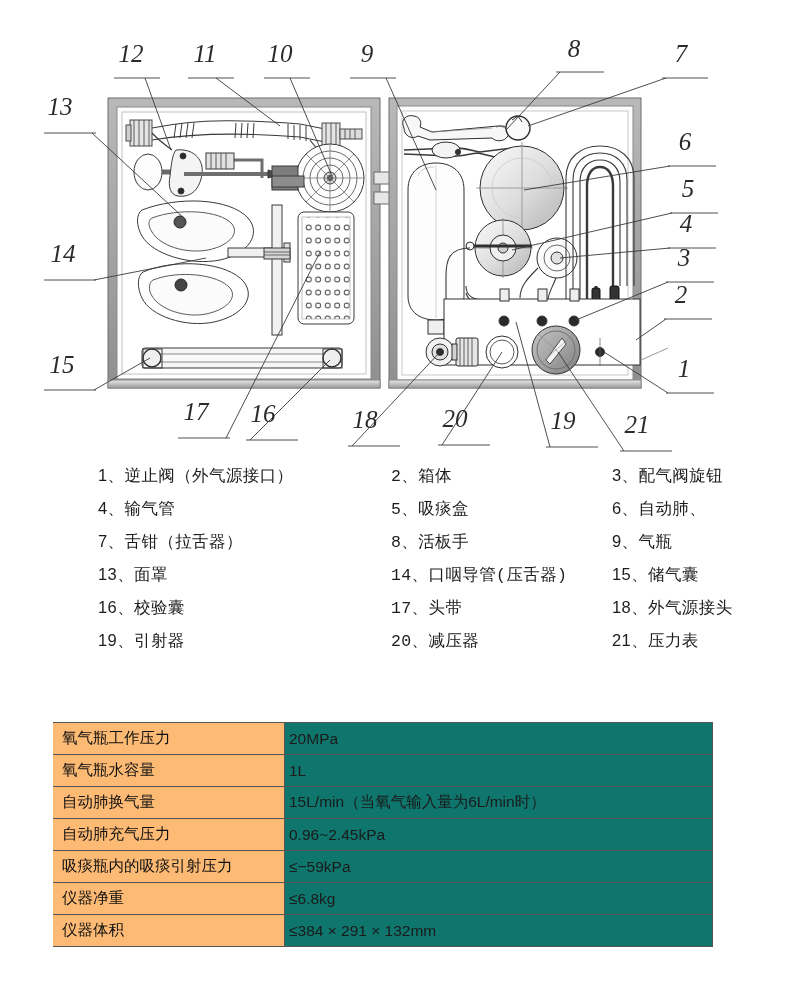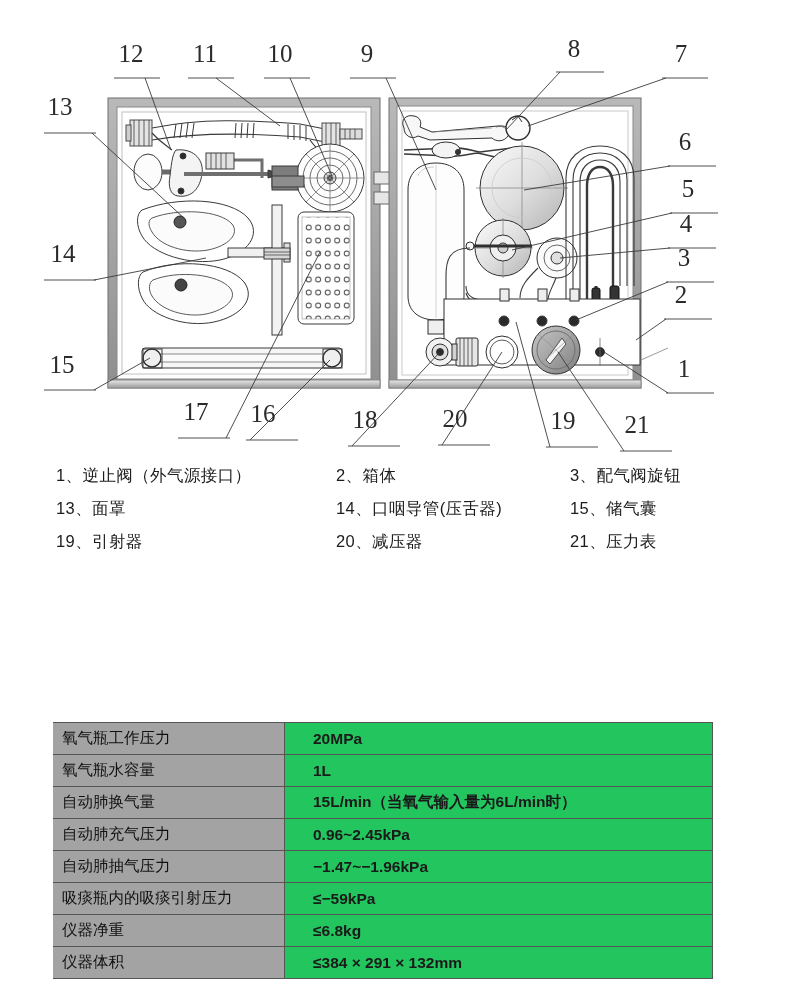--- a/index.html
+++ b/index.html
@@ -5,73 +5,72 @@
   html,body{margin:0;padding:0;}
   body{
     width:790px;height:996px;
     background:#ffffff;
     font-family:"Liberation Sans","DejaVu Sans",sans-serif;
     color:#1a1a1a;
     overflow:hidden;
     position:relative;
   }
   
-  #diagram-area{position:absolute;left:0;top:0;width:754px;height:455px;}
+  #diagram-area{position:absolute;left:0;top:0;width:754px;height:455px;font-style:italic;}
   #diagram-svg{display:block;}
   .callout-num{
     font-family:"Liberation Serif","DejaVu Serif",serif;
     font-size:25px;fill:#2b2b2b;
   }
   
   #legend{
     position:absolute;left:0;top:465px;width:790px;height:235px;
   }
   .legend-row{
-    position:relative;height:33px;
+    position:relative;height:33px;margin-left:42px;
   }
   .legend-cell{
     position:absolute;top:0;
     font-size:16.5px;
     letter-spacing:.4px;
     color:#1c1c1c;
     white-space:nowrap;
   }
   .legend-cell.c0{left:56px;}
-  .legend-cell.c1{left:336px;}
+  .legend-cell.c1{left:349px;font-family:Liberation Mono, monospace;}
   .legend-cell.c2{left:570px;}
   
   #spec-table{
     position:absolute;left:53px;top:722px;
     width:660px;
     border-collapse:collapse;
     table-layout:fixed;
   }
   #spec-table td{
     height:31px;
     font-size:15.5px;
     padding:0 0 0 9px;
     border-top:1px solid #555;
     border-bottom:1px solid #555;
     vertical-align:middle;
     white-space:nowrap;
   }
   #spec-table td.k{
     width:222px;
-    background:#a3a3a3;
+    background:#fdba74;
     color:#111;
     border-left:none;
     border-right:none;
   }
   #spec-table td.v{
-    background:#22c55e;
+    background:#0f766e;
     color:#1a1a1a;
     border-left:1px solid #555;
     border-right:1px solid #555;
-    padding-left:28px;
-    font-weight:bold;
+    padding-left:4px;
   }
 </style>
 </head>
 <body>
 
 <div id="diagram-area">
   <svg id="diagram-svg" width="790" height="455" viewBox="0 0 790 455">
     <defs>
       <linearGradient id="gFrame" x1="0" y1="0" x2="0" y2="1">
         <stop offset="0%" stop-color="#b9b9b9"></stop>
@@ -393,25 +392,40 @@
   </svg>
 </div>
 
 <div id="legend">
   <div class="legend-row">
     <span class="legend-cell c0">1、逆止阀（外气源接口）</span>
     <span class="legend-cell c1">2、箱体</span>
     <span class="legend-cell c2">3、配气阀旋钮</span>
   </div>
   <div class="legend-row">
+    <span class="legend-cell c0">4、输气管</span>
+    <span class="legend-cell c1">5、吸痰盒</span>
+    <span class="legend-cell c2">6、自动肺、</span>
+  </div>
+  <div class="legend-row">
+    <span class="legend-cell c0">7、舌钳（拉舌器）</span>
+    <span class="legend-cell c1">8、活板手</span>
+    <span class="legend-cell c2">9、气瓶</span>
+  </div>
+  <div class="legend-row">
     <span class="legend-cell c0">13、面罩</span>
     <span class="legend-cell c1">14、口咽导管(压舌器)</span>
     <span class="legend-cell c2">15、储气囊</span>
   </div>
   <div class="legend-row">
+    <span class="legend-cell c0">16、校验囊</span>
+    <span class="legend-cell c1">17、头带</span>
+    <span class="legend-cell c2">18、外气源接头</span>
+  </div>
+  <div class="legend-row">
     <span class="legend-cell c0">19、引射器</span>
     <span class="legend-cell c1">20、减压器</span>
     <span class="legend-cell c2">21、压力表</span>
   </div>
 </div>
 
 <table id="spec-table">
   <tbody>
     <tr>
       <td class="k">氧气瓶工作压力</td>
@@ -423,24 +437,20 @@
     </tr>
     <tr>
       <td class="k">自动肺换气量</td>
       <td class="v">15L/min（当氧气输入量为6L/min时）</td>
     </tr>
     <tr>
       <td class="k">自动肺充气压力</td>
       <td class="v">0.96~2.45kPa</td>
     </tr>
     <tr>
-      <td class="k">自动肺抽气压力</td>
-      <td class="v">−1.47~−1.96kPa</td>
-    </tr>
-    <tr>
       <td class="k">吸痰瓶内的吸痰引射压力</td>
       <td class="v">≤−59kPa</td>
     </tr>
     <tr>
       <td class="k">仪器净重</td>
       <td class="v">≤6.8kg</td>
     </tr>
     <tr>
       <td class="k">仪器体积</td>
       <td class="v">≤384 × 291 × 132mm</td>

